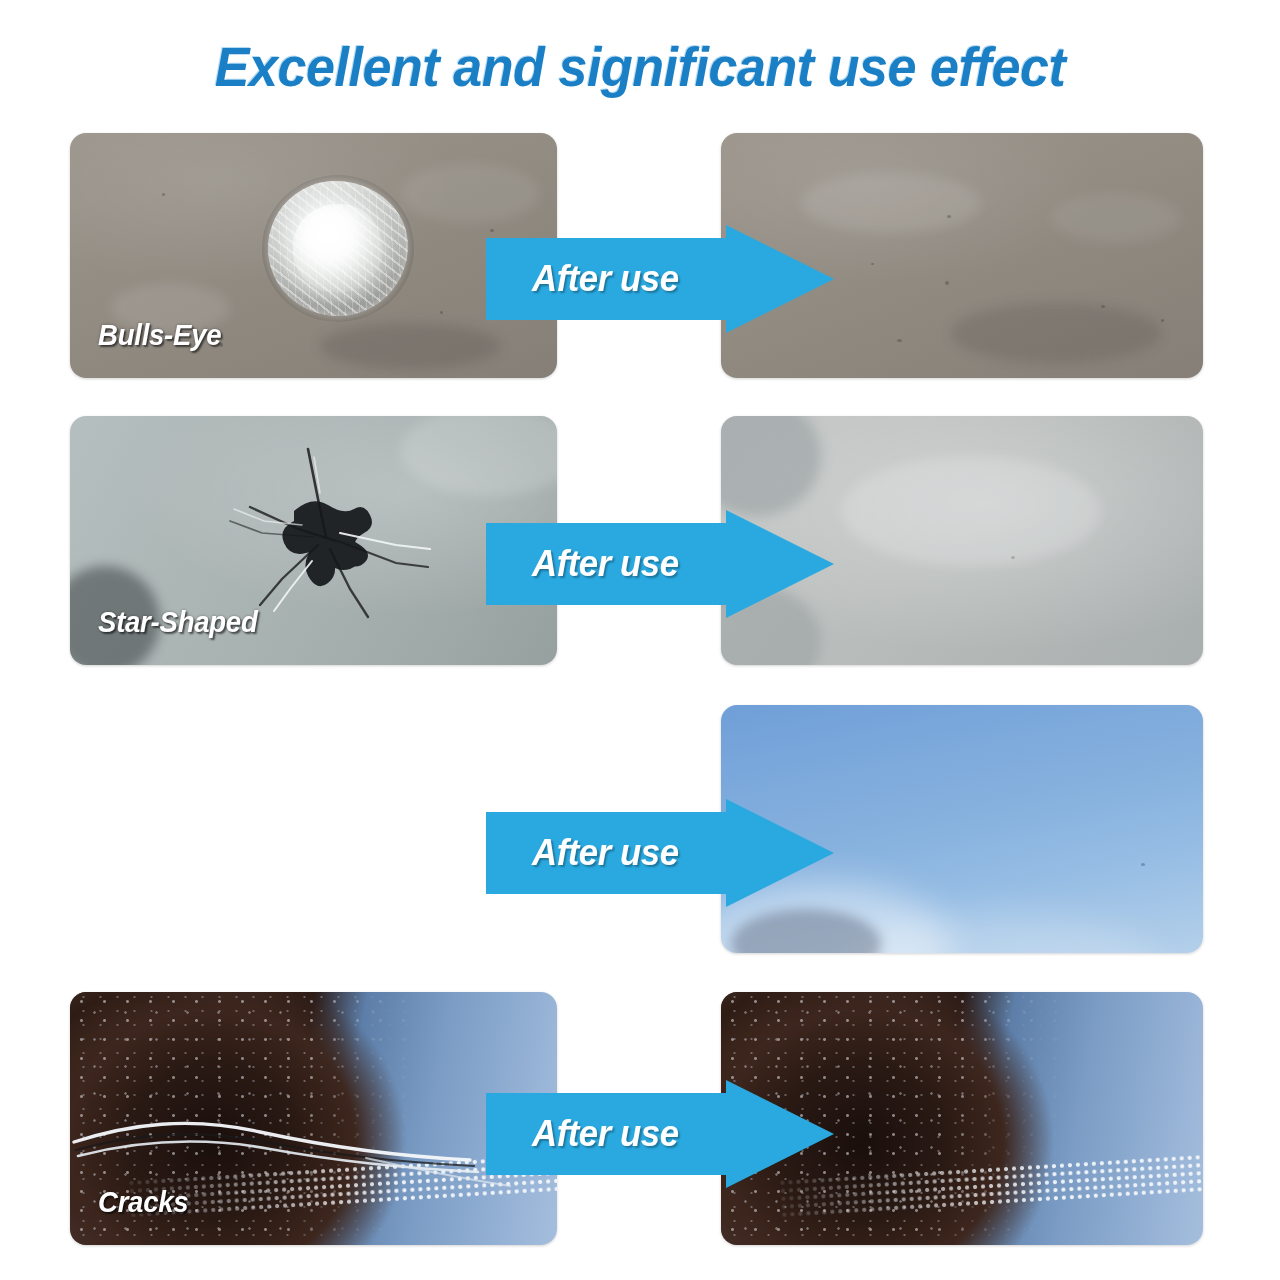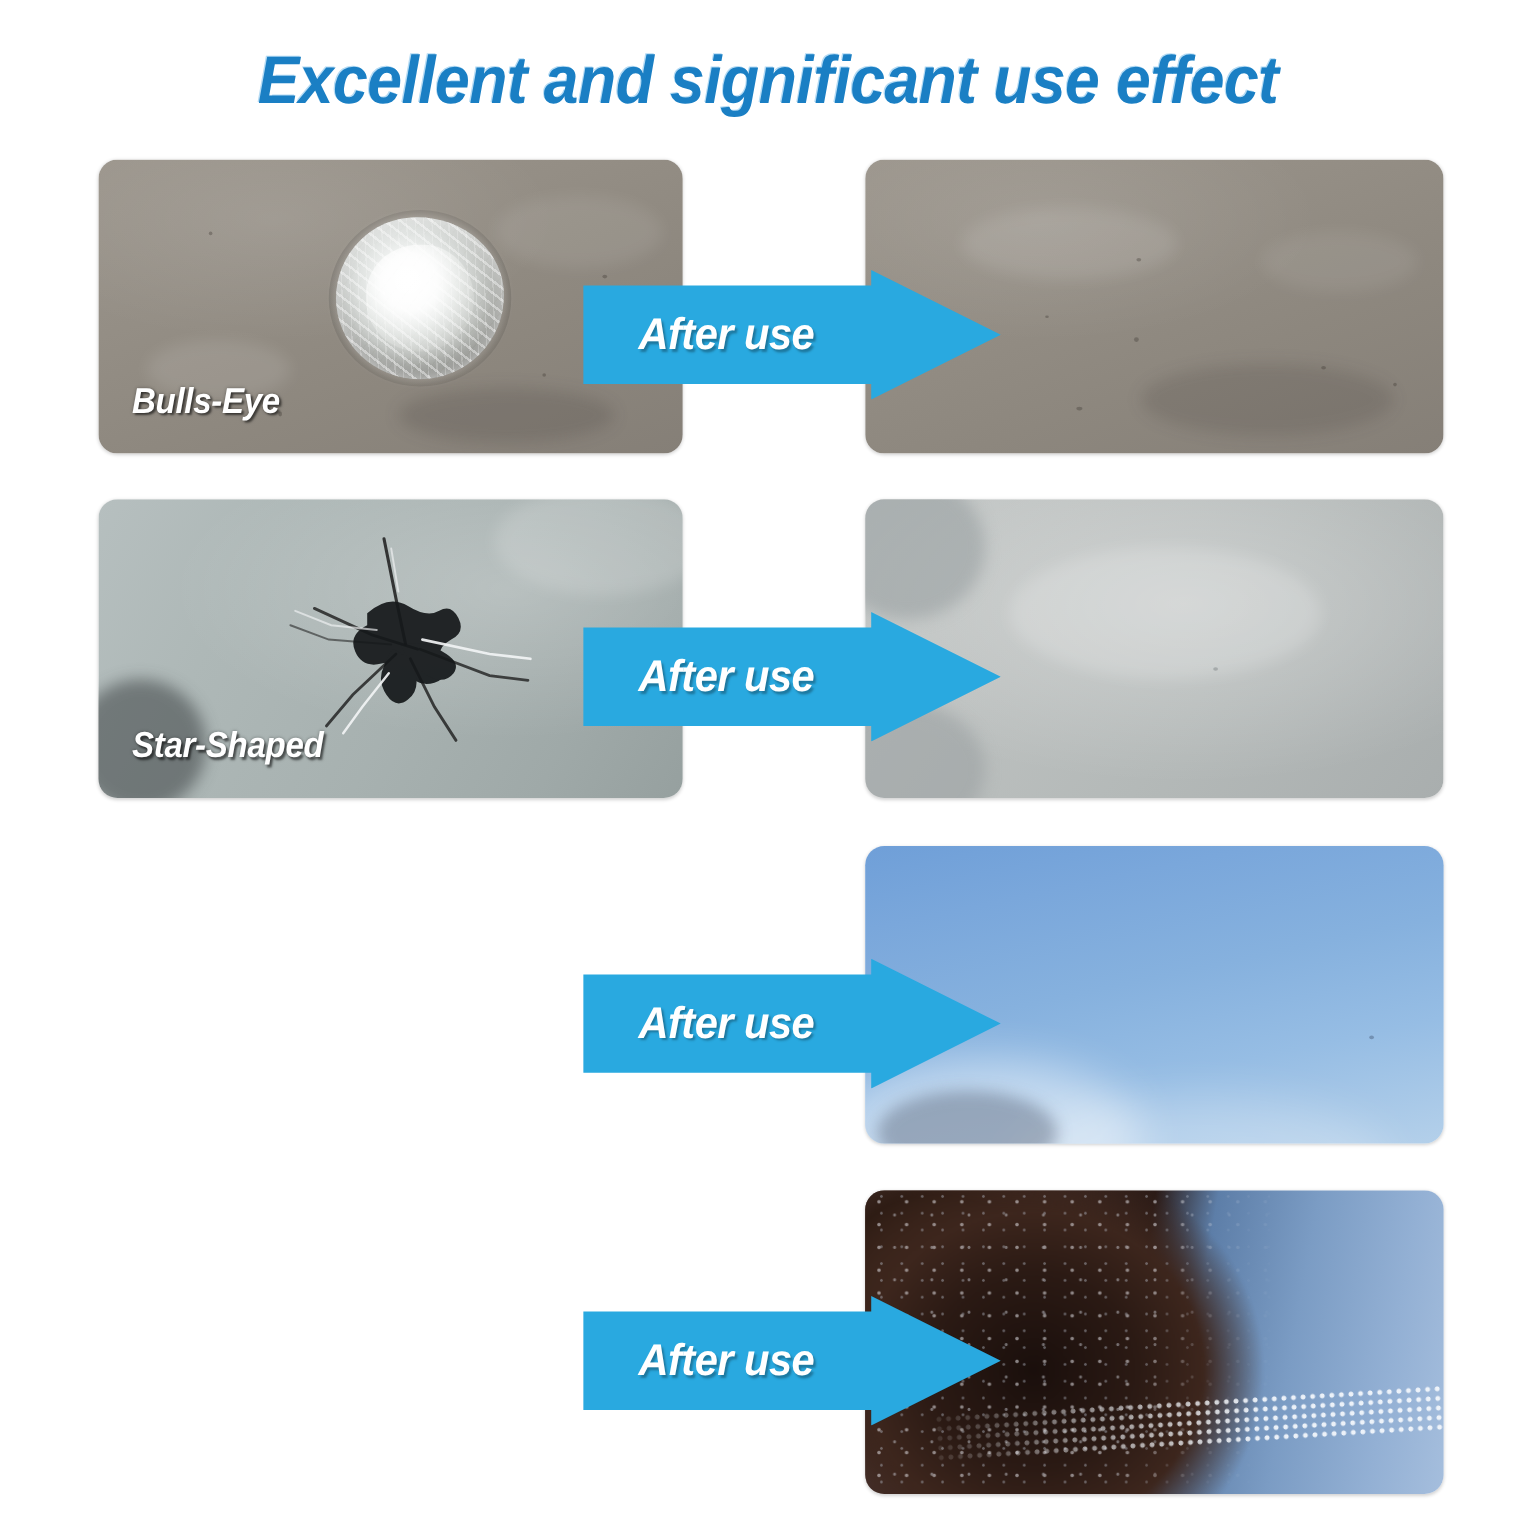--- a/index.html
+++ b/index.html
@@ -48,21 +48,21 @@
     left: 0;
     width: 1280px;
   }
 
   .panel {
     position: absolute;
     border-radius: 16px;
     overflow: hidden;
     box-shadow: 0 1px 3px rgba(0,0,0,0.18);
   }
-  .panel.before { left: 82px;  width: 487px; }
+  .panel.before { left: 70px;  width: 487px; }
   .panel.after  { left: 721px; width: 482px; }
 
   .panel-img {
     position: absolute;
     inset: 0;
     overflow: hidden;
   }
 
   
   .bg-r1 {
@@ -351,20 +351,34 @@
     <div class="arrow" style="top:94px;">
       <svg viewBox="0 0 348 108" preserveAspectRatio="none" aria-hidden="true">
         <polygon points="0,13 240,13 240,0 348,54 240,108 240,95 0,95" fill="#29a9e0"></polygon>
       </svg>
       <span class="arrow-text">After use</span>
     </div>
   </div>
 
   <div class="row" style="top:992px; height:253px;">
 
+    <div class="panel before bg-r4" style="top:0; height:253px;">
+      <div class="panel-img">
+        <div class="foliage"></div>
+        <div class="foliage-spots"></div>
+        <div class="frit"></div>
+        <svg class="crack-lines" viewBox="0 0 487 253" preserveAspectRatio="none">
+          <path d="M4 150 C 60 132, 120 124, 190 140 C 250 153, 320 164, 400 168" fill="none" stroke="#f4f7fa" stroke-width="3.4" stroke-linecap="round" opacity="0.96"></path>
+          <path d="M6 158 C 64 142, 126 136, 196 150 C 256 162, 326 170, 404 174" fill="none" stroke="#1a1a1a" stroke-width="2.2" stroke-linecap="round" opacity="0.75"></path>
+          <path d="M8 164 C 66 149, 130 144, 200 157 C 260 168, 330 176, 408 180" fill="none" stroke="#e8eef4" stroke-width="2.6" stroke-linecap="round" opacity="0.9"></path>
+          <path d="M296 166 C 340 176, 390 186, 440 194" fill="none" stroke="#dfe7ef" stroke-width="2.0" stroke-linecap="round" opacity="0.7"></path>
+        </svg>
+      </div>
+      <div class="panel-label">Cracks</div>
+    </div>
 
     <div class="panel after bg-r4" style="top:0; height:253px;">
       <div class="panel-img">
         <div class="foliage"></div>
         <div class="foliage-spots"></div>
         <div class="frit"></div>
       </div>
     </div>
 
     <div class="arrow" style="top:88px;">

